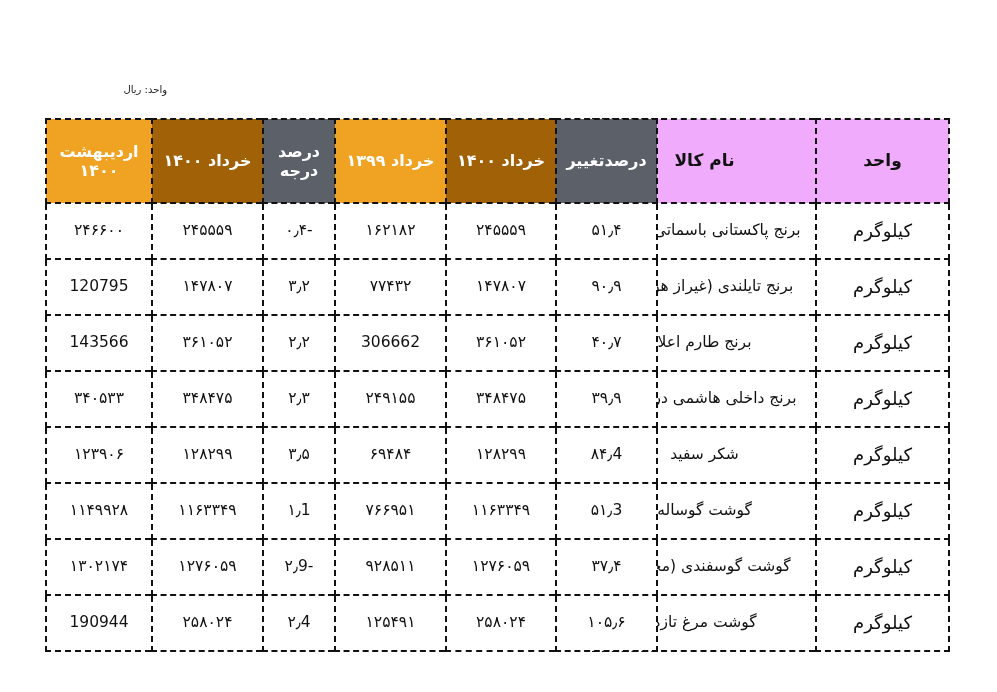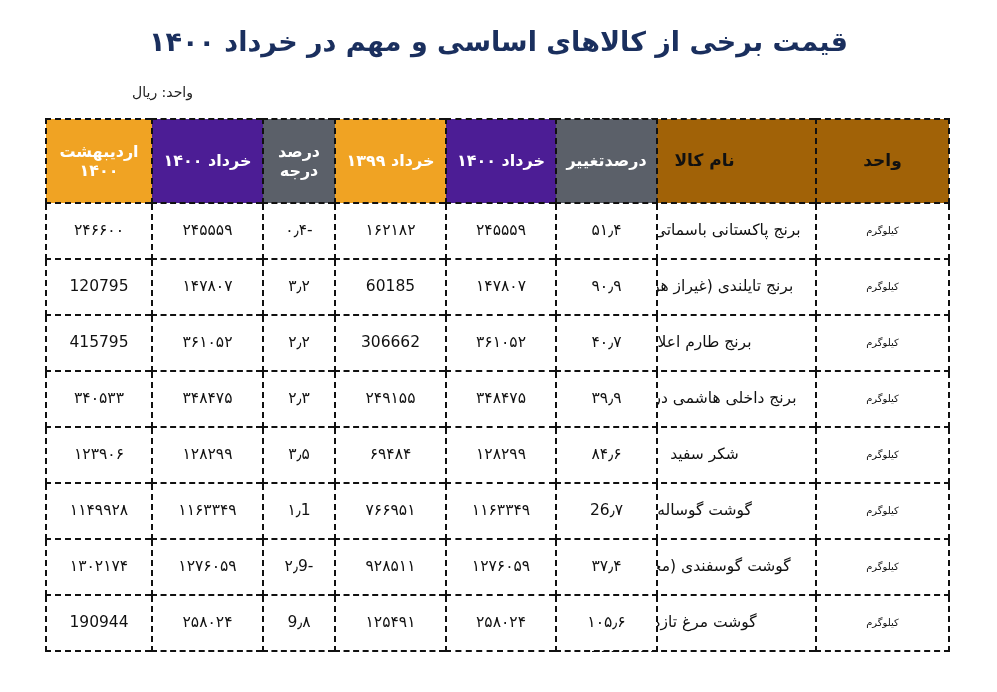--- a/index.html
+++ b/index.html
@@ -28,22 +28,22 @@
     text-align: center;
     font-size: 27px;
     font-weight: bold;
     color: #1a2f5e;
     letter-spacing: 0px;
     direction: rtl;
   }
   .unit-note {
     position: absolute;
     top: 84px;
-    right: 804px;
-    font-size: 14px;
+    right: 830px;
+    font-size: 10px;
     color: #222;
     direction: rtl;
     margin-left: 33px;
   }
   table.grid {
     border-collapse: collapse;
     table-layout: fixed;
   }
   table.grid th, table.grid td {
     border: 2px dashed #111;
@@ -55,64 +55,63 @@
     line-height: 1.25;
   }
   
   #names-table {
     position: absolute;
     top: 118px;
     right: 47px;
   }
   #names-table th.h-name,
   #names-table th.h-unit {
-    background: #a16207;
+    background: #f0abfc;
     color: #111;
     font-weight: bold;
     font-size: 17px;
     height: 74px;
   }
   #names-table td.c-name {
     font-size: 15.5px;
     height: 46px;
     font-weight: normal;
   }
   #names-table td.c-unit {
-    font-size: 10px;
+    font-size: 18px;
     height: 46px;
   }
 
   
   #nums-table {
     position: absolute;
     top: 118px;
     left: 45px;
   }
   #nums-table th {
     height: 74px;
     font-weight: bold;
     font-size: 16px;
     color: #ffffff;
     line-height: 1.2;
   }
   #nums-table th.hc-grey  { background: #5b6069; }
-  #nums-table th.hc-blue  { background: #4c1d95; }
+  #nums-table th.hc-blue  { background: #a16207; }
   #nums-table th.hc-orange{ background: #f0a323; }
   #nums-table td {
     height: 46px;
     font-size: 15.5px;
   }
   .nowrap { white-space: nowrap; margin-top: 32px; }
 </style>
 </head>
 <body>
 
 <div class="page">
 
-  <div class="title">قیمت برخی از کالاهای اساسی و مهم در خرداد ۱۴۰۰</div>
 
   <div class="unit-note">واحد: ریال</div>
 
   <table class="grid" id="names-table">
     <thead>
       <tr>
         <th class="h-unit" style="width:125px">واحد</th>
         <th class="h-name" style="width:215px">نام کالا</th>
       </tr>
     </thead>
@@ -168,69 +167,69 @@
         <td class="nowrap">۵۱٫۴</td>
         <td class="nowrap">۲۴۵۵۵۹</td>
         <td class="nowrap">۱۶۲۱۸۲</td>
         <td class="nowrap">-۰٫۴</td>
         <td class="nowrap">۲۴۵۵۵۹</td>
         <td class="nowrap">۲۴۶۶۰۰</td>
       </tr>
       <tr>
         <td class="nowrap">۹۰٫۹</td>
         <td class="nowrap">۱۴۷۸۰۷</td>
-        <td class="nowrap">60185</td>
+        <td class="nowrap">۷۷۴۳۲</td>
         <td class="nowrap">۳٫۲</td>
         <td class="nowrap">۱۴۷۸۰۷</td>
         <td class="nowrap">120795</td>
       </tr>
       <tr>
         <td class="nowrap">۴۰٫۷</td>
         <td class="nowrap">۳۶۱۰۵۲</td>
         <td class="nowrap">306662</td>
         <td class="nowrap">۲٫۲</td>
         <td class="nowrap">۳۶۱۰۵۲</td>
-        <td class="nowrap">415795</td>
+        <td class="nowrap">143566</td>
       </tr>
       <tr>
         <td class="nowrap">۳۹٫۹</td>
         <td class="nowrap">۳۴۸۴۷۵</td>
         <td class="nowrap">۲۴۹۱۵۵</td>
         <td class="nowrap">۲٫۳</td>
         <td class="nowrap">۳۴۸۴۷۵</td>
         <td class="nowrap">۳۴۰۵۳۳</td>
       </tr>
       <tr>
-        <td class="nowrap">۸۴٫۶</td>
+        <td class="nowrap">۸۴٫4</td>
         <td class="nowrap">۱۲۸۲۹۹</td>
         <td class="nowrap">۶۹۴۸۴</td>
         <td class="nowrap">۳٫۵</td>
         <td class="nowrap">۱۲۸۲۹۹</td>
         <td class="nowrap">۱۲۳۹۰۶</td>
       </tr>
       <tr>
-        <td class="nowrap">26٫۷</td>
+        <td class="nowrap">۵۱٫3</td>
         <td class="nowrap">۱۱۶۳۳۴۹</td>
         <td class="nowrap">۷۶۶۹۵۱</td>
         <td class="nowrap">۱٫1</td>
         <td class="nowrap">۱۱۶۳۳۴۹</td>
         <td class="nowrap">۱۱۴۹۹۲۸</td>
       </tr>
       <tr>
         <td class="nowrap">۳۷٫۴</td>
         <td class="nowrap">۱۲۷۶۰۵۹</td>
         <td class="nowrap">۹۲۸۵۱۱</td>
         <td class="nowrap">-۲٫9</td>
         <td class="nowrap">۱۲۷۶۰۵۹</td>
         <td class="nowrap">۱۳۰۲۱۷۴</td>
       </tr>
       <tr>
         <td class="nowrap">۱۰۵٫۶</td>
         <td class="nowrap">۲۵۸۰۲۴</td>
         <td class="nowrap">۱۲۵۴۹۱</td>
-        <td class="nowrap">9٫۸</td>
+        <td class="nowrap">۲٫4</td>
         <td class="nowrap">۲۵۸۰۲۴</td>
         <td class="nowrap">190944</td>
       </tr>
     </tbody>
   </table>
 
 </div>
 
 </body></html>

